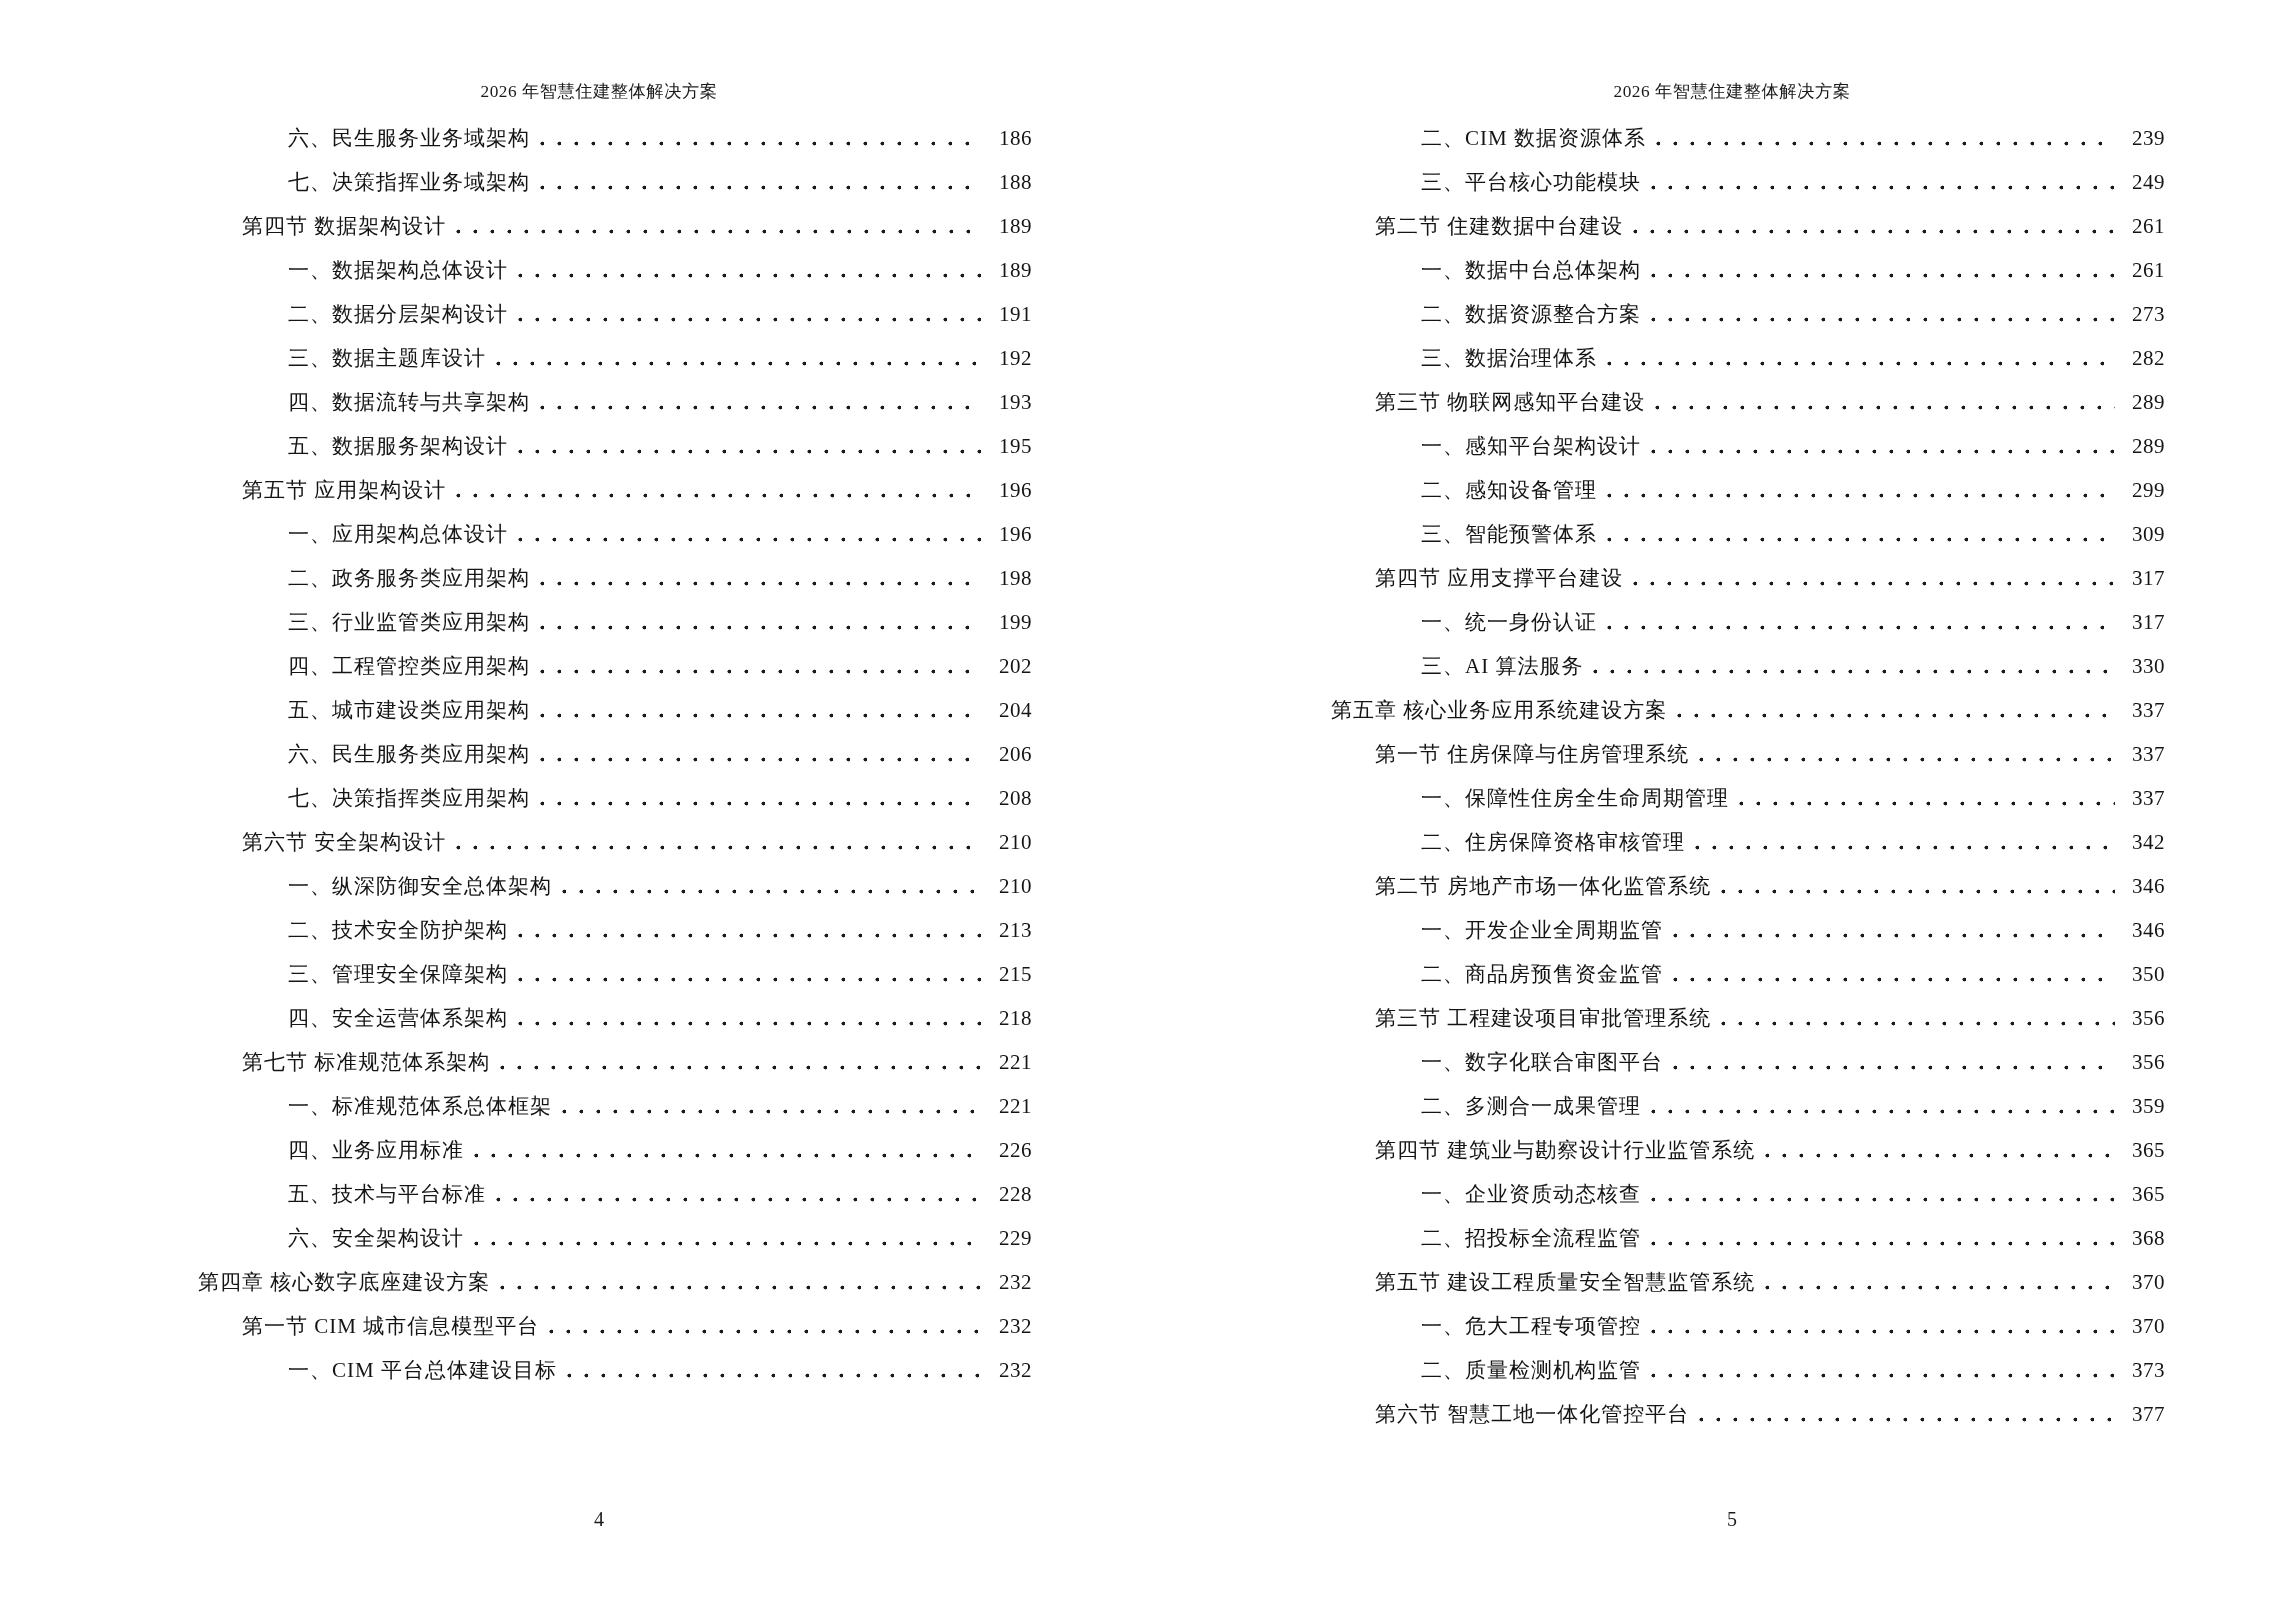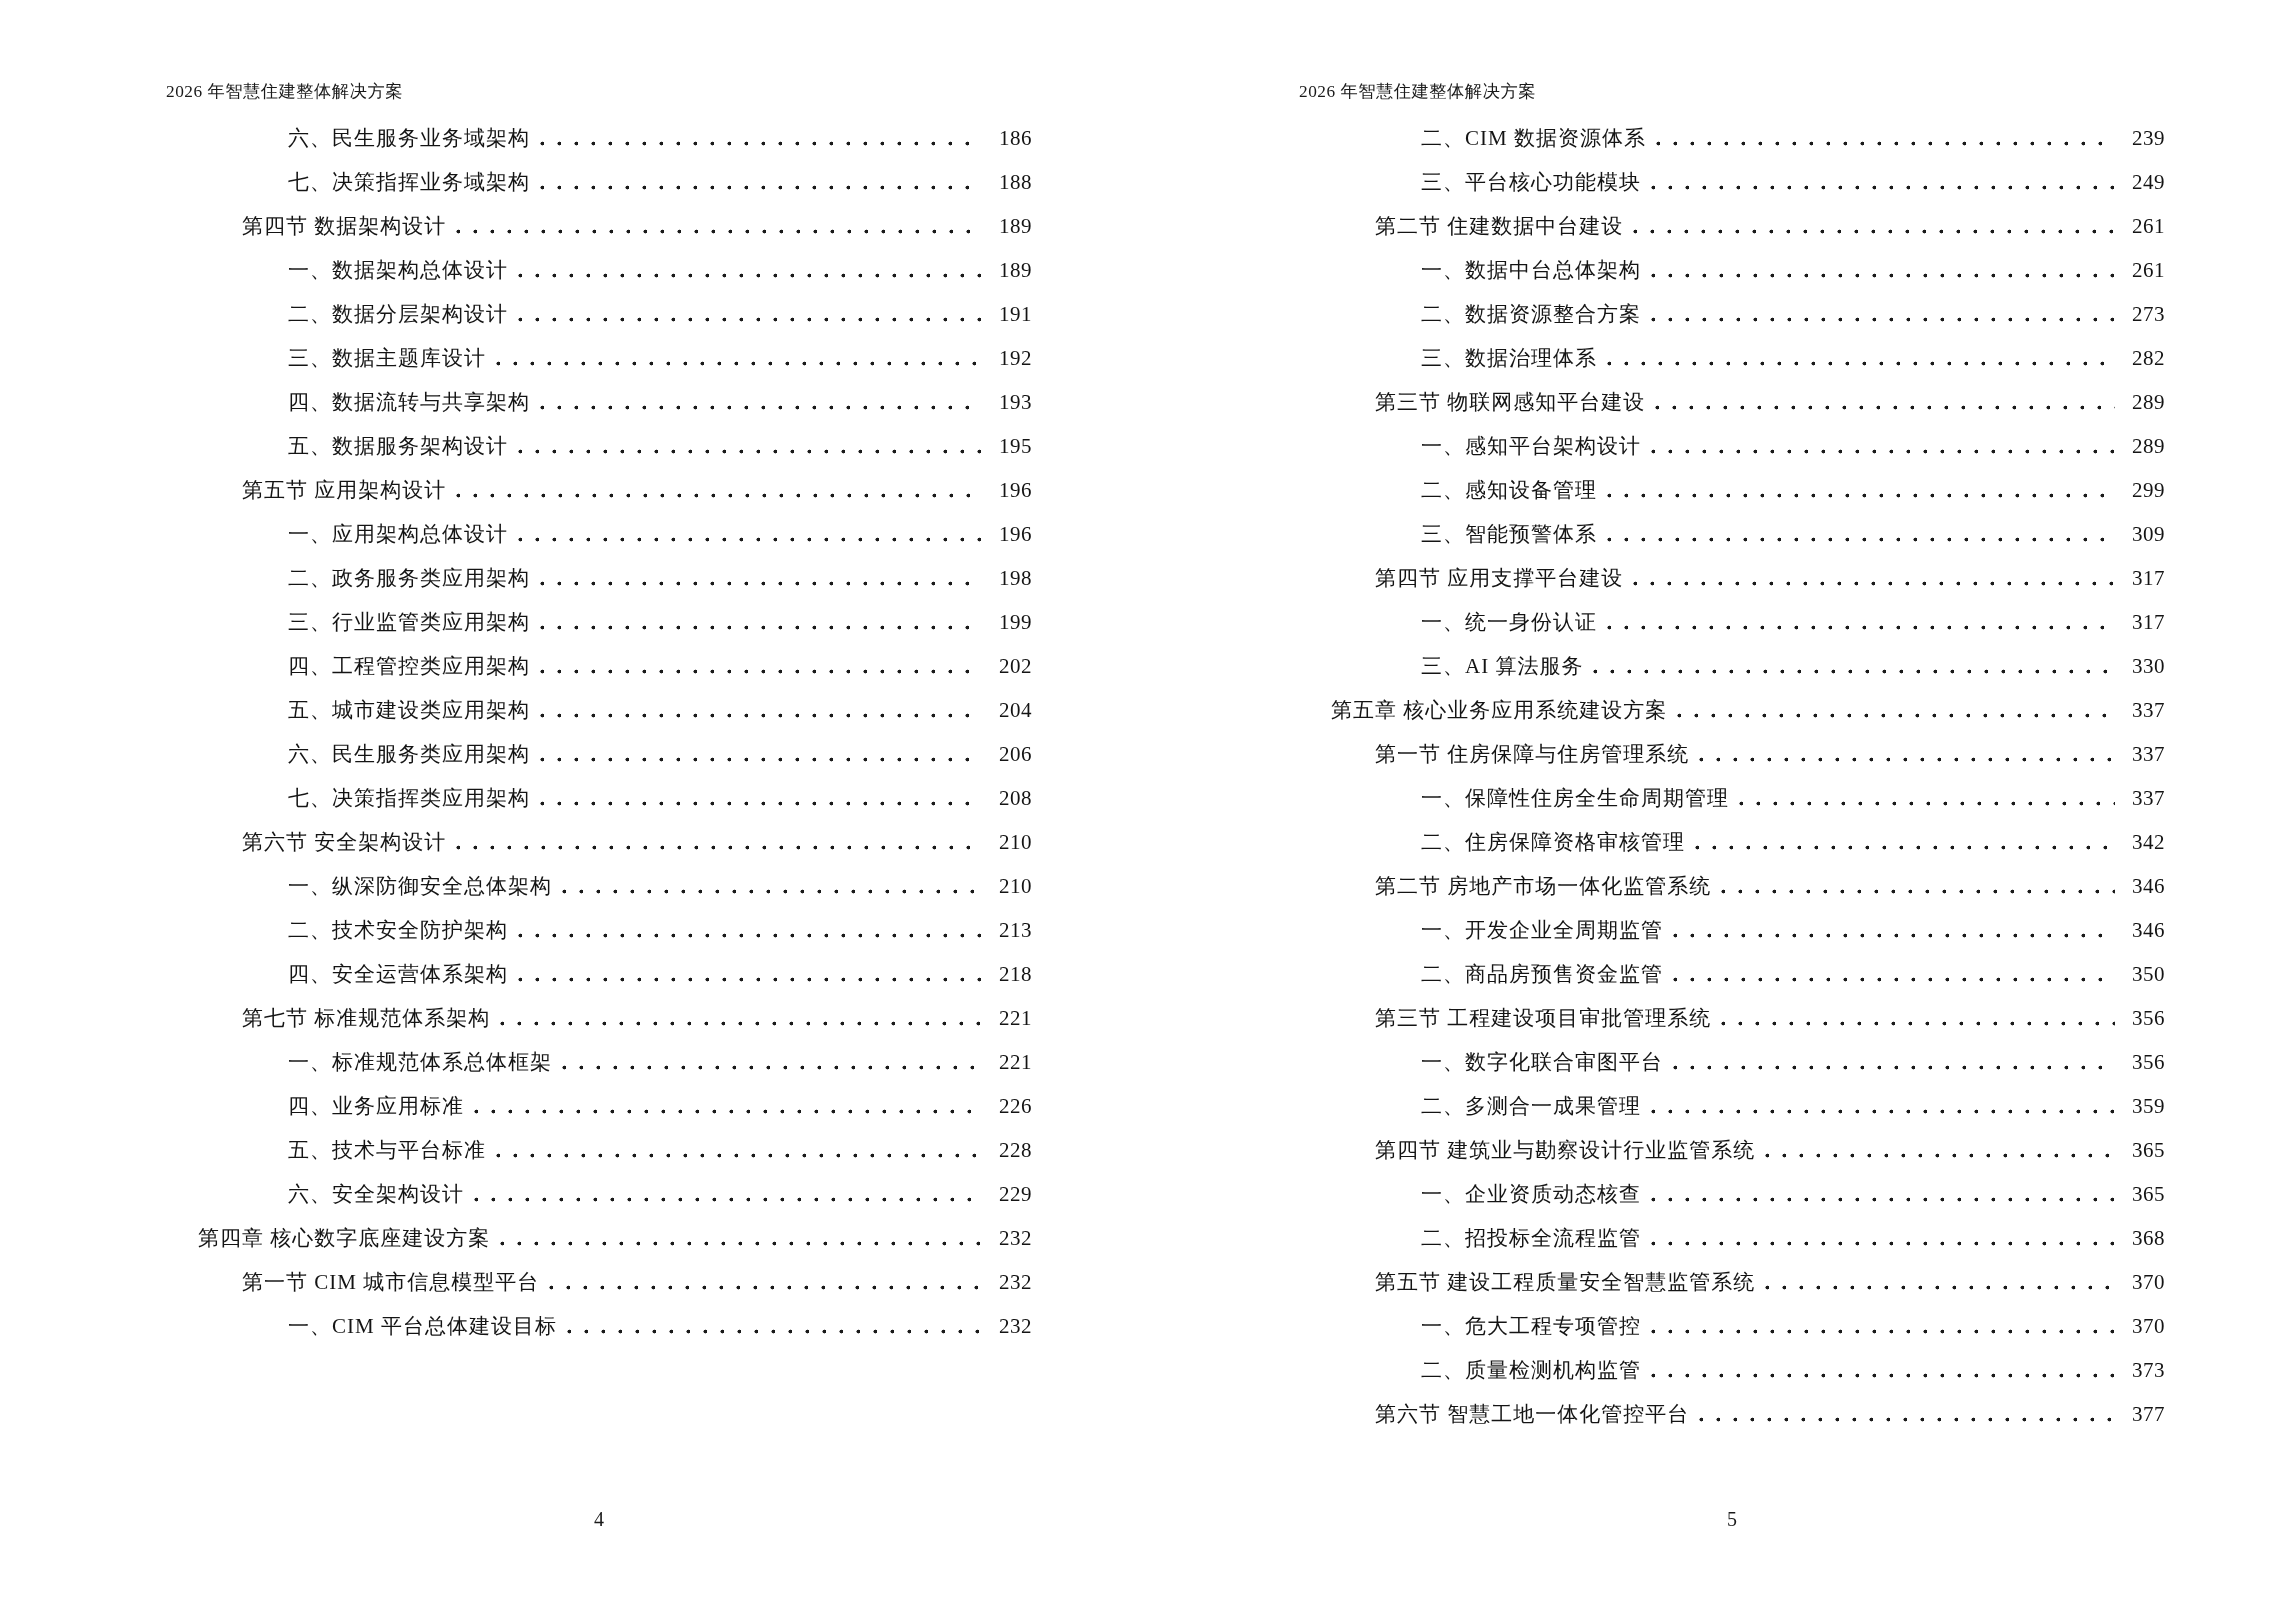--- a/index.html
+++ b/index.html
@@ -17,21 +17,21 @@
   .page.right { left: 1142px; }
 
   .content { position: absolute; top: 0; height: 100%; }
   .page.left  .content { left: 166px; width: 866px; }
   .page.right .content { left: 157px; width: 866px; }
 
   .doc-header {
     position: absolute;
     top: 82px;
     left: 0; right: 0;
-    text-align: left;
+    text-align: center;
     font-size: 17.3px;
     line-height: 1.1;
     letter-spacing: 0.5px;
     color: #1a1a1a;
     white-space: nowrap;
   }
 
   .toc { position: absolute; top: 105px; left: 0; right: 0; margin-left: 32px; }
 
   .toc-entry {
@@ -176,20 +176,25 @@
             <span class="toc-title">一、纵深防御安全总体架构</span>
             <span class="dot-leader"></span>
             <span class="toc-page-num">210</span>
           </div>
           <div class="toc-entry level-2">
             <span class="toc-title">二、技术安全防护架构</span>
             <span class="dot-leader"></span>
             <span class="toc-page-num">213</span>
           </div>
           <div class="toc-entry level-2">
+            <span class="toc-title">三、管理安全保障架构</span>
+            <span class="dot-leader"></span>
+            <span class="toc-page-num">215</span>
+          </div>
+          <div class="toc-entry level-2">
             <span class="toc-title">四、安全运营体系架构</span>
             <span class="dot-leader"></span>
             <span class="toc-page-num">218</span>
           </div>
           <div class="toc-entry level-1">
             <span class="toc-title">第七节 标准规范体系架构</span>
             <span class="dot-leader"></span>
             <span class="toc-page-num">221</span>
           </div>
           <div class="toc-entry level-2">

